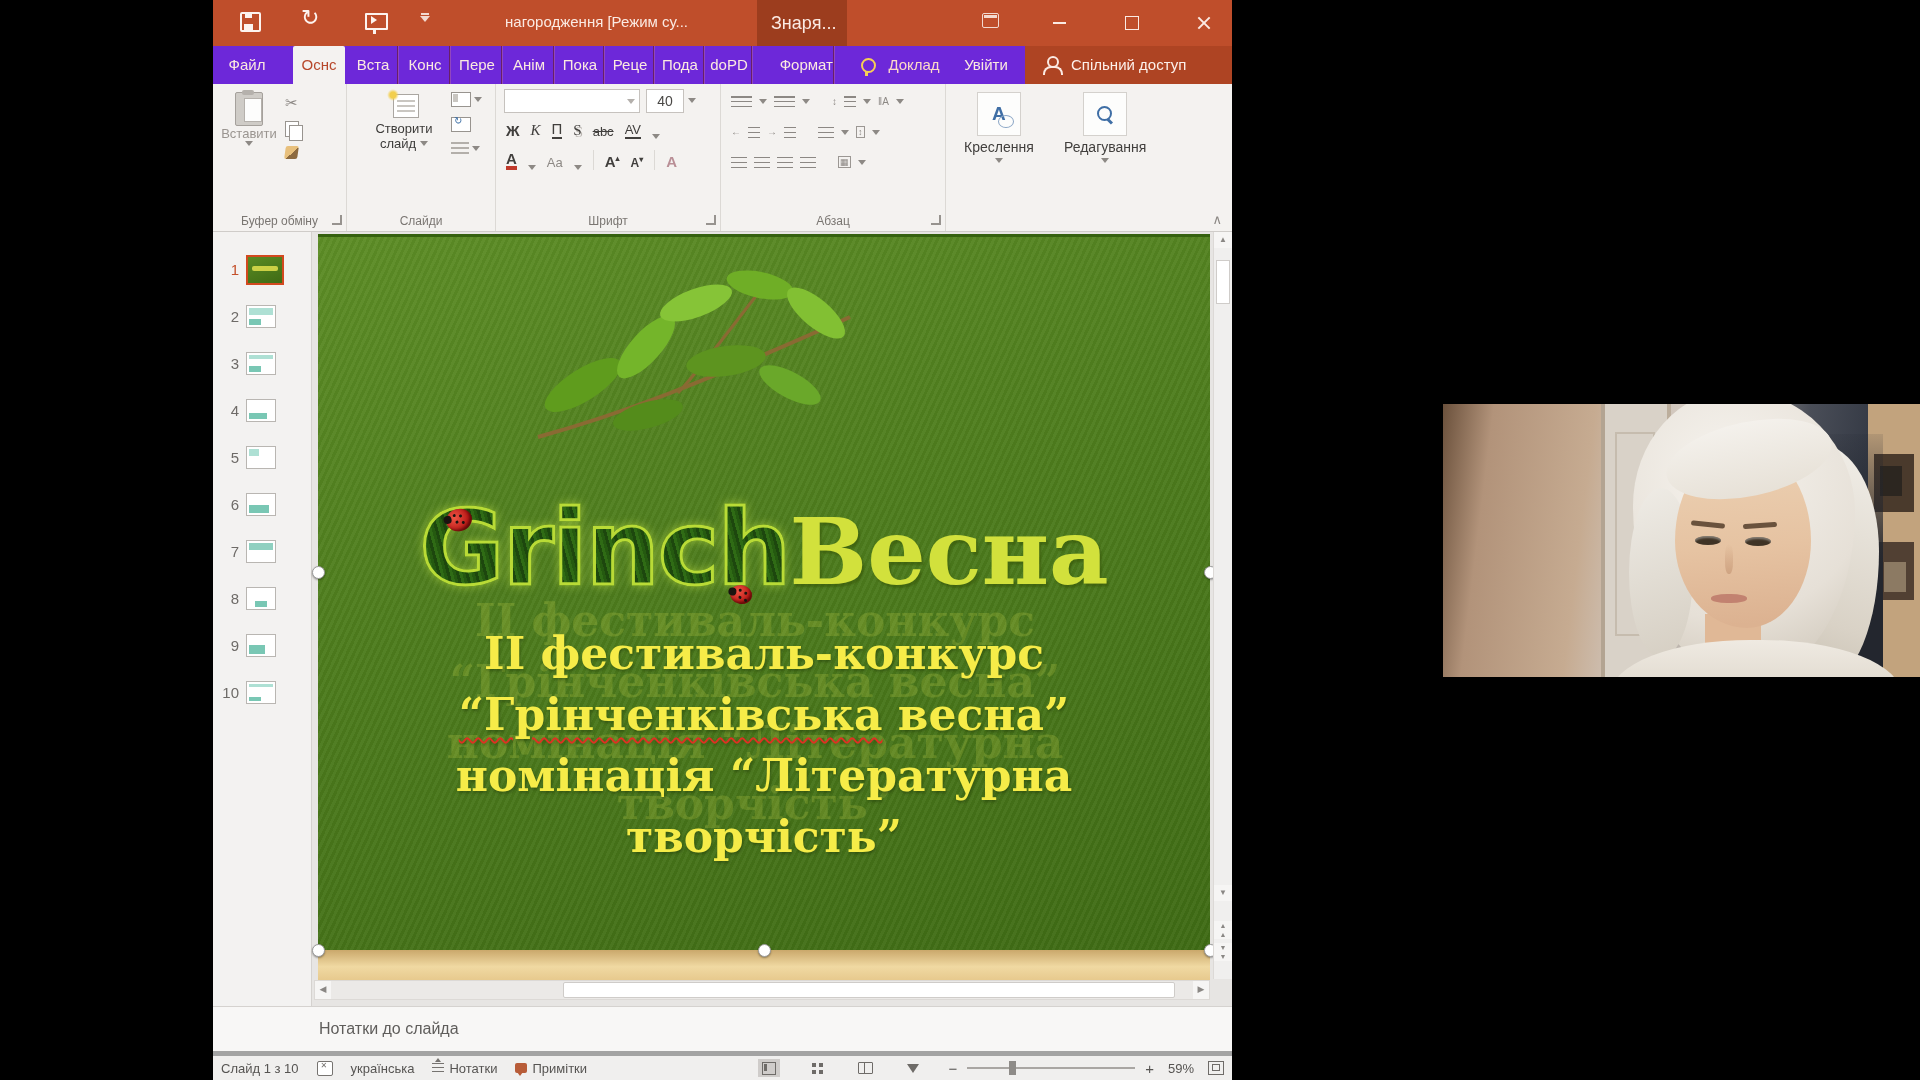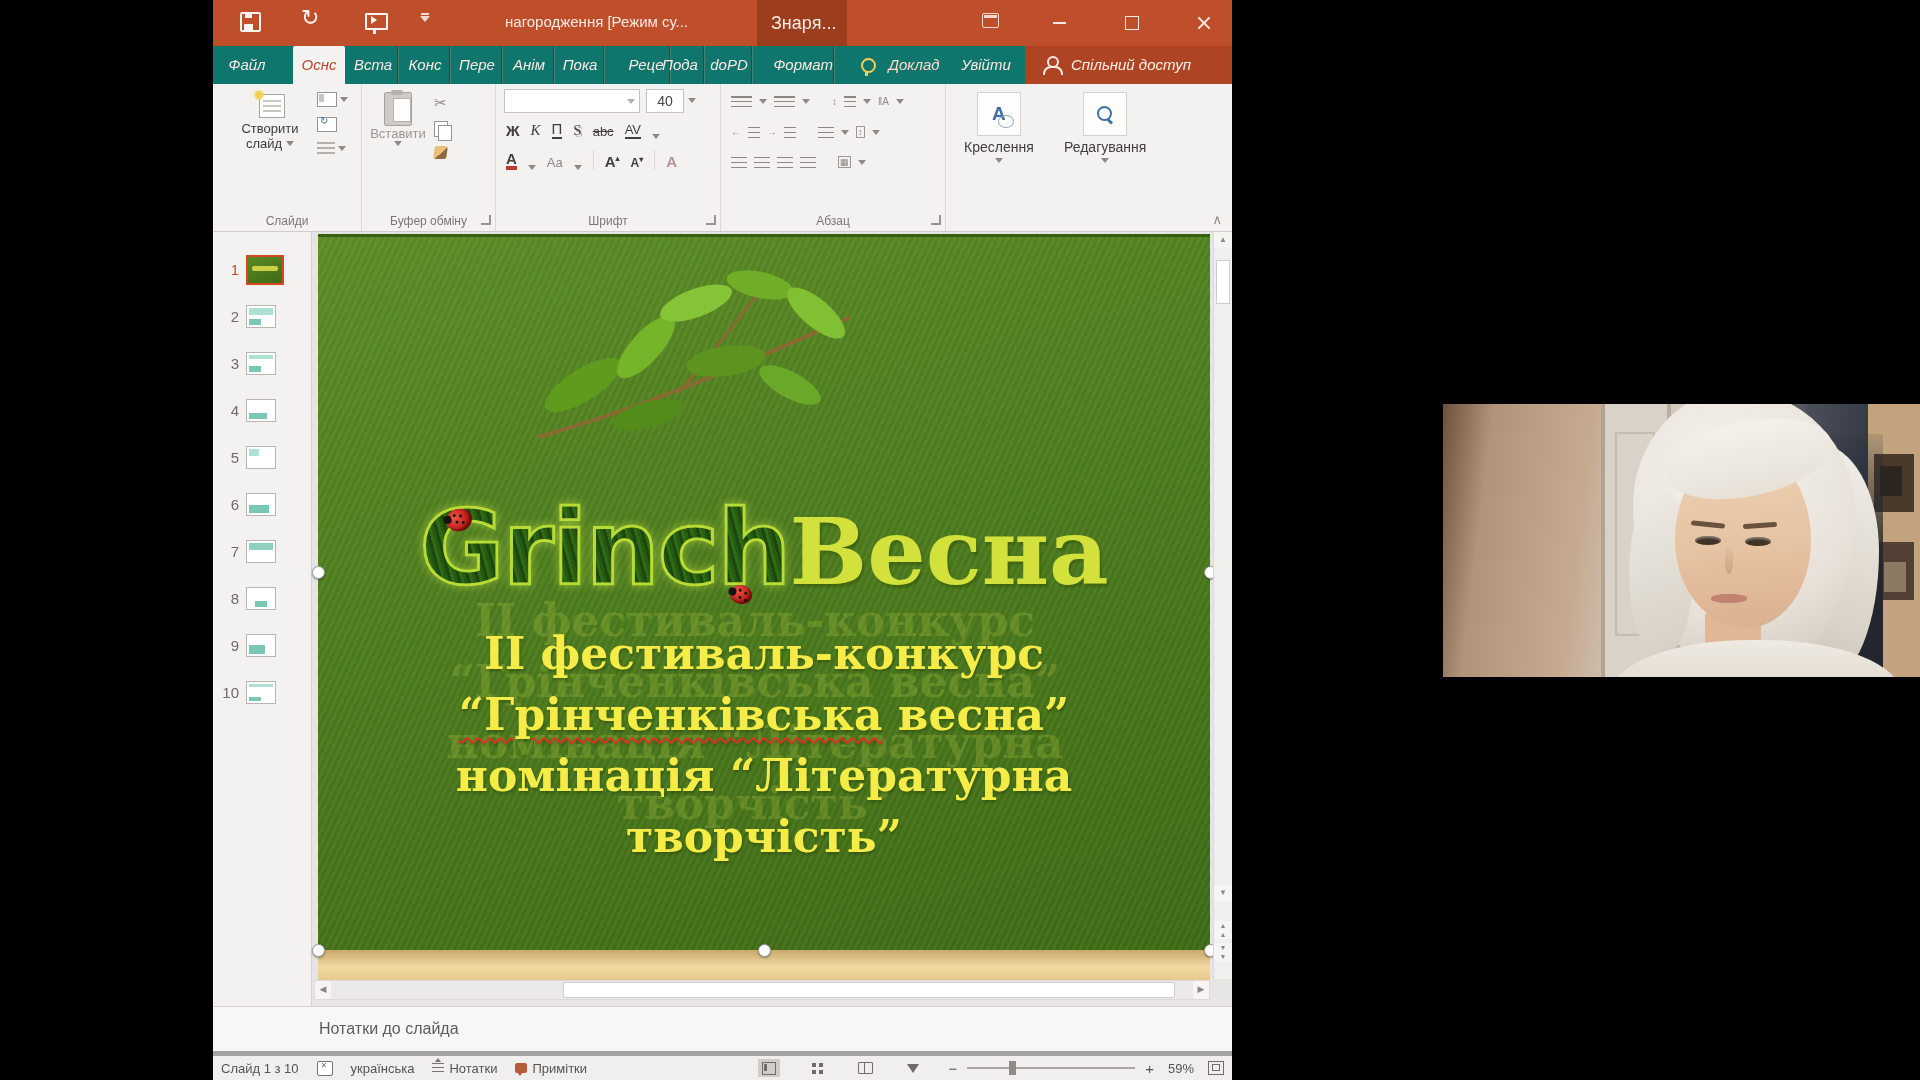--- a/index.html
+++ b/index.html
@@ -27,27 +27,27 @@
   .ribopt-ic{position:absolute;left:769px;top:13px;width:15px;height:13px;border:1.5px solid #f3d9cf;border-radius:2px;}
   .ribopt-ic:before{content:"";position:absolute;left:1px;top:1px;right:1px;height:3px;background:#f3d9cf;}
   .wbtn{position:absolute;top:14px;width:30px;height:18px;}
   .min-ic{left:832px;}.min-ic:before{content:"";position:absolute;left:8px;top:8px;width:13px;height:2px;background:#fbeae3;}
   .max-ic{left:904px;}.max-ic:before{content:"";position:absolute;left:8px;top:2px;width:12px;height:12px;border:1.5px solid #fbeae3;}
   .close-ic{left:976px;}
   .close-ic:before,.close-ic:after{content:"";position:absolute;left:7px;top:8px;width:16px;height:2px;background:#fbeae3;}
   .close-ic:before{transform:rotate(45deg);} .close-ic:after{transform:rotate(-45deg);}
 
   
-  .tabrow{position:relative;height:38px;background:#0f766e;flex:0 0 auto;font-size:15px;font-style:italic;}
+  .tabrow{position:relative;height:38px;background:#6d28d9;flex:0 0 auto;font-size:15px;}
   .tab{position:absolute;top:0;height:38px;line-height:38px;text-align:center;color:#fbe9e1;white-space:nowrap;}
   .tab.vline{border-right:1px solid rgba(100,25,8,.55);box-shadow:1px 0 0 rgba(255,160,120,.25);}
   .tab-file{left:8px;width:52px;}
   .tab-home{left:80px;width:52px;background:#f4f2f0;color:#b7472a;border-radius:2px 2px 0 0;}
   .t2{left:136px;width:48px;} .t3{left:188px;width:48px;} .t4{left:240px;width:48px;}
-  .t5{left:292px;width:48px;} .t6{left:344px;width:46px;} .t7{left:410px;width:46px;}
+  .t5{left:292px;width:48px;} .t6{left:344px;width:46px;} .t7{left:394px;width:46px;}
   .t8{left:444px;width:46px;} .t9{left:494px;width:44px;} .t10{left:542px;width:78px;text-align:right;}
   .bulb{position:absolute;left:648px;top:12px;width:11px;height:11px;border:2px solid #f6cf55;border-radius:50%;}
   .bulb:after{content:"";position:absolute;left:2px;bottom:-5px;width:3px;height:4px;background:#f6cf55;}
   .tab-tellme{left:668px;width:66px;overflow:hidden;color:#fcd9c8;}
   .tab-signin{left:746px;width:54px;}
   .share-block{position:absolute;left:812px;top:0;width:207px;height:38px;background:#ae4423;}
   .person-ic{position:absolute;left:18px;top:9px;width:20px;height:20px;}
   .person-ic:before{content:"";position:absolute;left:4px;top:1px;width:8px;height:8px;border:2px solid #fbeae3;border-radius:50%;}
   .person-ic:after{content:"";position:absolute;left:0;bottom:0;width:16px;height:7px;border:2px solid #fbeae3;border-bottom:none;border-radius:8px 8px 0 0;}
   .share-label{position:absolute;left:46px;top:0;height:38px;line-height:38px;color:#fdf0ea;font-size:15px;white-space:nowrap;}
@@ -270,20 +270,35 @@
       <span class="bulb"></span>
       <span class="tab tab-tellme">Доклад</span>
       <span class="tab tab-signin">Увійти</span>
       <div class="share-block">
         <span class="person-ic"></span>
         <span class="share-label">Спільний доступ</span>
       </div>
     </div>
 
     <div class="ribbon">
+      <div class="grp g-clip">
+        <div class="bigbtn paste-btn">
+          <span class="clipb"></span>
+          <span>Вставити</span>
+          <span class="mini-caret"></span>
+        </div>
+        <div class="cutcol">
+          <span class="cut-ic"></span>
+          <span class="copy-ic"></span>
+          <span class="brush-ic"></span>
+        </div>
+        <span class="grp-label">Буфер обміну</span>
+        <span class="lnch"></span>
+      </div>
+
       <div class="grp g-slides">
         <div class="bigbtn newslide-btn">
           <span class="ns-ic">
             <i class="ns-sheet">
                 <i style="top:5px"></i>
                 <i style="top:10px"></i>
                 <i style="top:15px"></i>
               </i>
             <i class="ns-star"></i>
           </span>
@@ -300,35 +315,20 @@
             </span>
           <span class="mrow">
               <span class="reset-ic"></span>
             </span>
           <span class="mrow">
               <span class="sect-ic"></span>
               <span class="mini-caret"></span>
             </span>
         </div>
         <span class="grp-label">Слайди</span>
-      </div>
-
-      <div class="grp g-clip">
-        <div class="bigbtn paste-btn">
-          <span class="clipb"></span>
-          <span>Вставити</span>
-          <span class="mini-caret"></span>
-        </div>
-        <div class="cutcol">
-          <span class="cut-ic"></span>
-          <span class="copy-ic"></span>
-          <span class="brush-ic"></span>
-        </div>
-        <span class="grp-label">Буфер обміну</span>
-        <span class="lnch"></span>
       </div>
 
       <div class="grp g-font">
         <div class="fbox fname"></div>
         <div class="fbox fsize">40</div>
         <span class="mini-caret fsize-caret"></span>
         <div class="fontrow fr1">
           <span class="fb">Ж</span>
           <span class="fi">К</span>
           <span class="fu">П</span>

